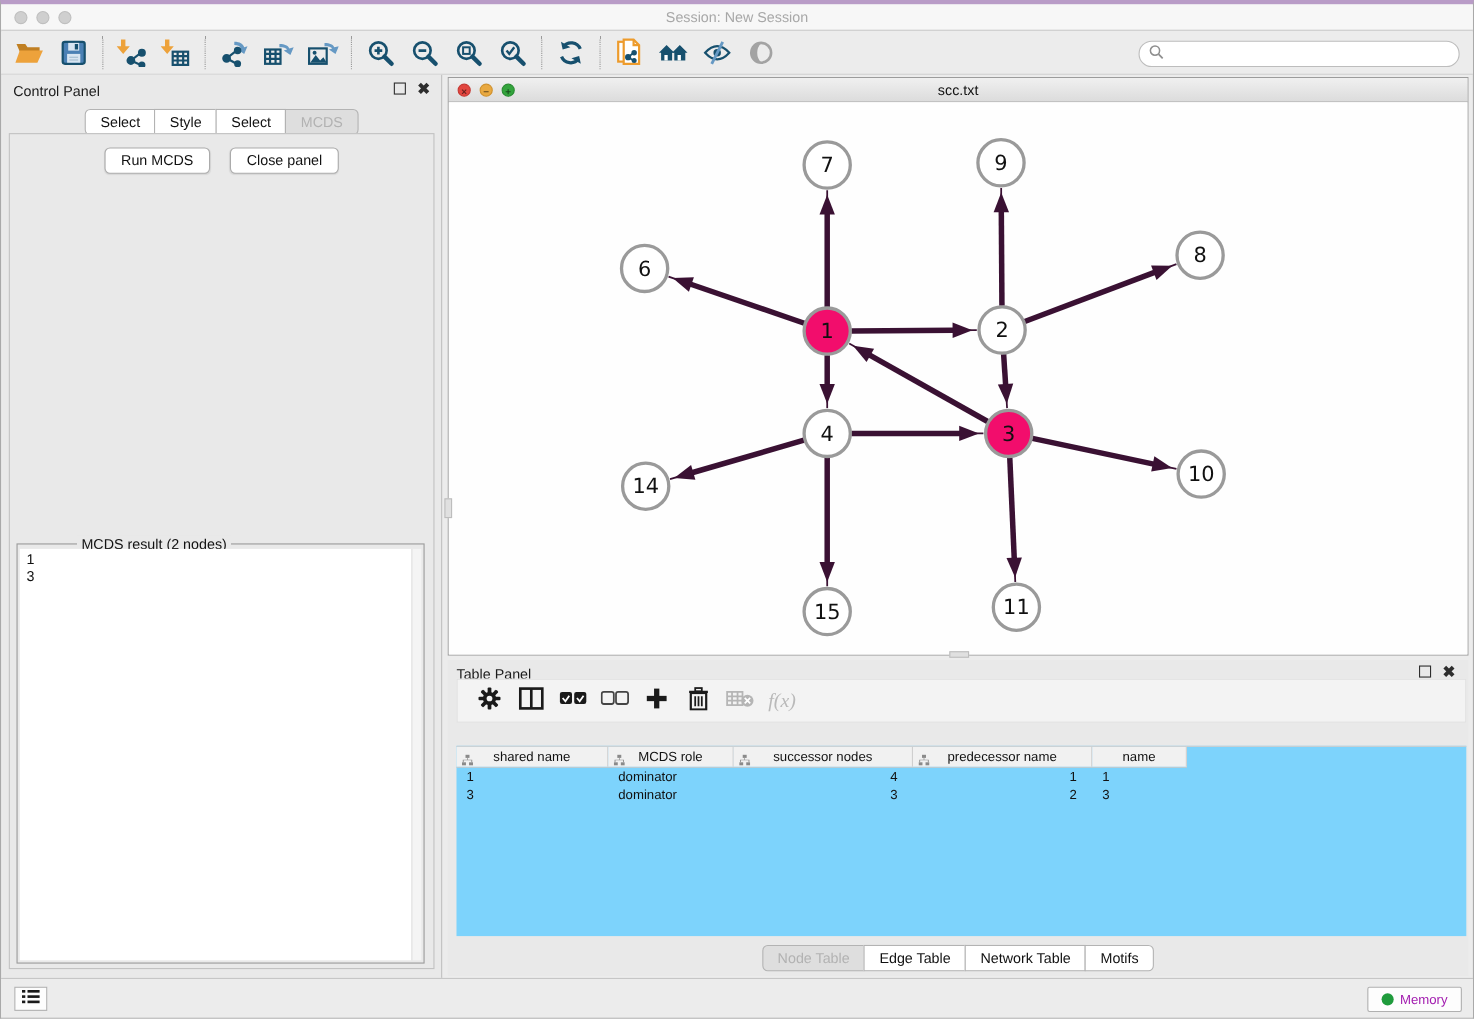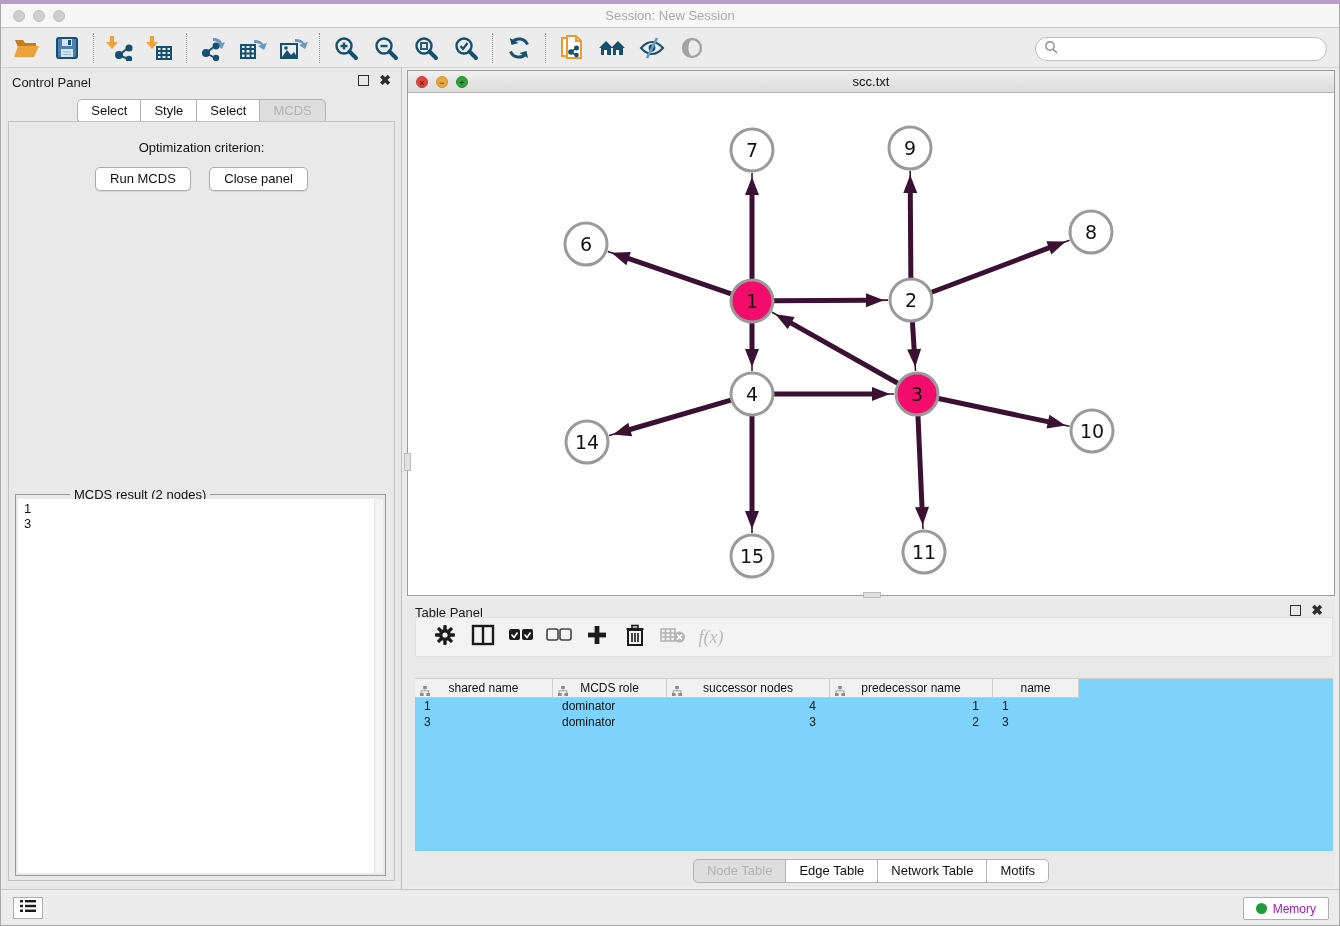--- a/index.html
+++ b/index.html
@@ -304,21 +304,20 @@
     <span class="ph-title">Control Panel</span>
     <span class="ph-icons">
       <span class="float-ico"></span>
       <span class="close-ico">✖</span>
     </span>
   </div>
   <div class="tabs-row">
     <span class="tab first">Select</span><span class="tab">Style</span><span class="tab">Select</span><span class="tab last selected">MCDS</span>
   </div>
   <div class="cp-body">
-    <div class="opt-label">Optimization criterion:</div>
     <div class="cp-buttons">
       <span class="btn">Run MCDS</span>
       <span class="btn">Close panel</span>
     </div>
     <div class="result-group">
       <span class="result-title">MCDS result (2 nodes)</span>
       <div class="result-text">1
 3</div>
       <div class="result-scroll"></div>
     </div>

